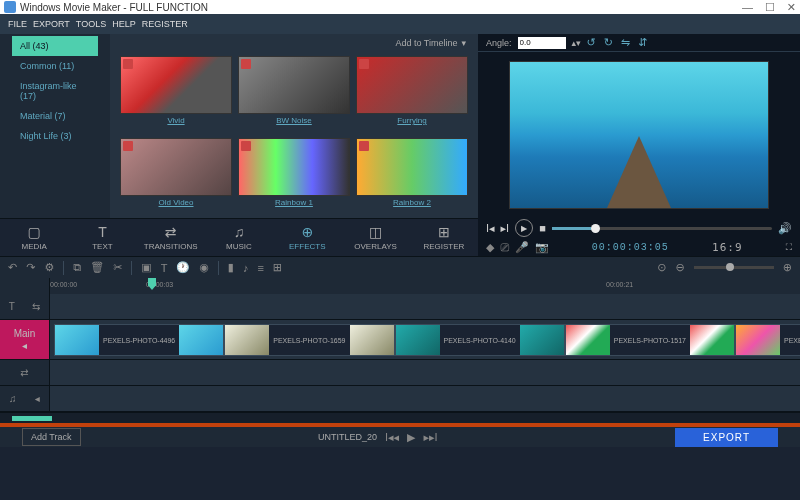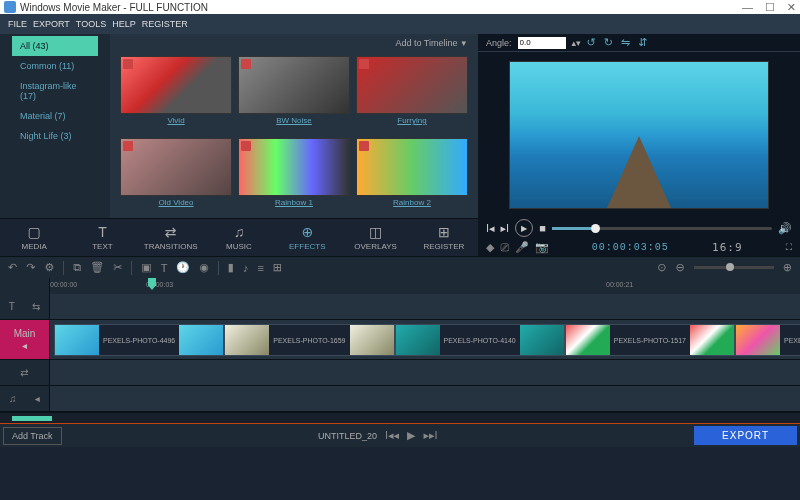--- a/index.html
+++ b/index.html
@@ -65,21 +65,21 @@
 .track.main{height:40px}
 .track.main .trackhead{background:#be185d;color:#bbb;font-size:10px;flex-direction:column;justify-content:center;gap:1px}
 .clips{display:flex;gap:0;height:100%;padding-left:4px}
 .clip{display:flex;align-items:center;height:32px;margin-top:4px;background:#1a2332;border:1px solid #3a4a5a}
 .clipimg{width:44px;height:100%;background:linear-gradient(135deg,#5dd5e8,#2a9bd0)}
 .clipimg.c2{background:linear-gradient(135deg,#eed,#886)}
 .clipimg.c3{background:linear-gradient(135deg,#2aa,#166)}
 .clipimg.c4{background:linear-gradient(135deg,#e55,#fff 40%,#2a5 60%)}
 .clipimg.c5{background:linear-gradient(135deg,#fa3,#e5a,#6c6)}
 .cliplbl{font-size:7px;color:#aaa;padding:0 4px;white-space:nowrap}
-.footer{height:24px;background:#1e2936;display:flex;align-items:center;padding:0 3px;gap:8px;border-top:1px solid #c2410c}
+.footer{height:24px;background:#1e2936;display:flex;align-items:center;padding:0 22px;gap:8px;border-top:4px solid #c2410c}
 .addtrack{padding:3px 8px;border:1px solid #555;color:#aaa;font-size:9px;cursor:pointer}
 .footer .sp{flex:1}
 .footer .proj{color:#aaa;font-size:9px}
 .footer .fctrl{display:flex;gap:8px;color:#888;font-size:11px}
 .export{padding:4px 28px;background:#2962d9;color:#fff;font-size:10px;cursor:pointer;letter-spacing:1px}
 .scroll{height:10px;background:#161f2a;position:relative}
 .scroll::after{content:"";position:absolute;left:12px;bottom:2px;width:40px;height:5px;background:#4FCFAE}
 </style>
 </head>
 <body>

